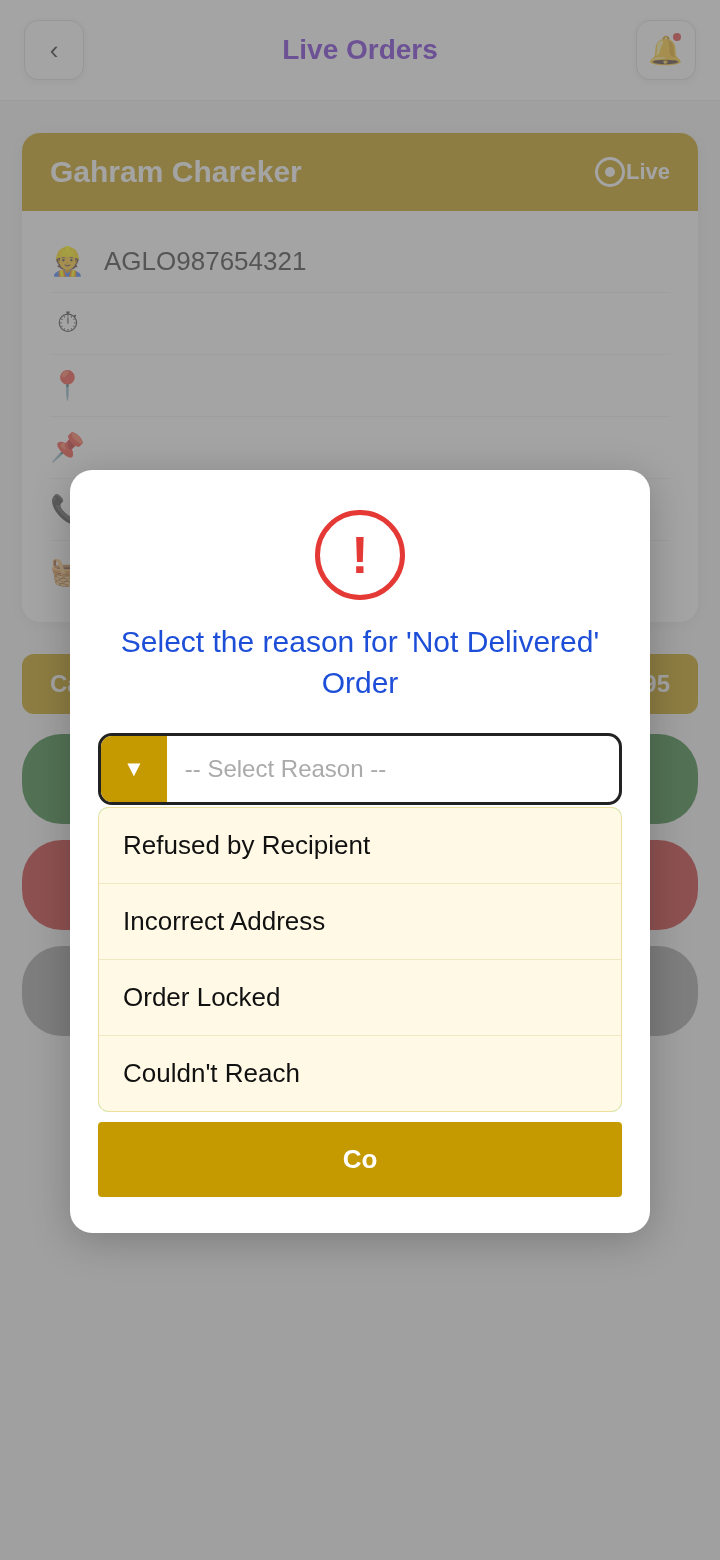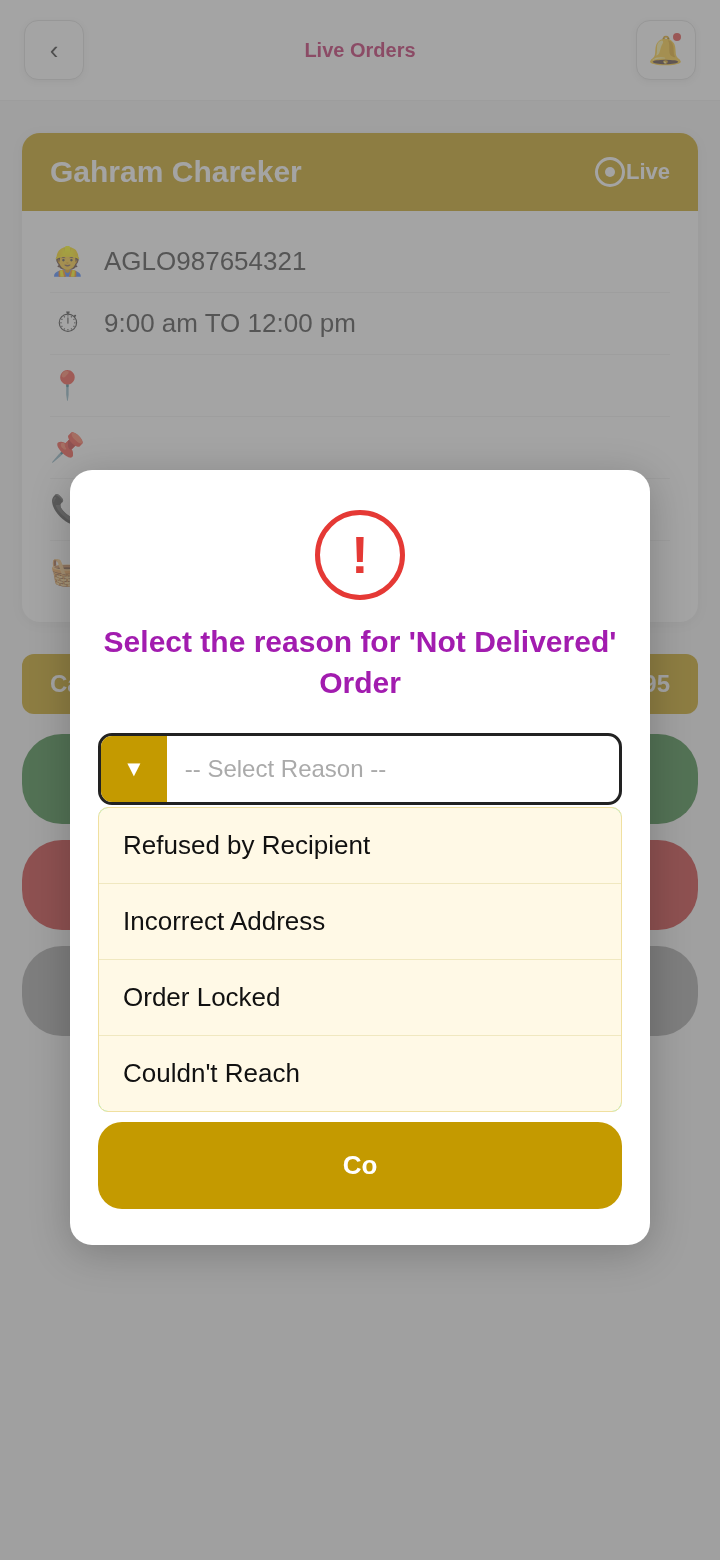--- a/index.html
+++ b/index.html
@@ -35,23 +35,23 @@
       width: 60px; height: 60px;
       background: #fff;
       border-radius: 14px;
       border: 1.5px solid #ddd;
       display: flex; align-items: center; justify-content: center;
       font-size: 26px;
       color: #222;
       box-shadow: 0 2px 6px rgba(0,0,0,0.08);
     }
     .top-title {
-      font-size: 20px;
-      font-weight: 700;
-      color: #be185d;
+      font-size: 28px;
+      font-weight: 700;
+      color: #6d28d9;
     }
     .notif-btn {
       width: 60px; height: 60px;
       background: #fff;
       border-radius: 14px;
       border: 1.5px solid #ddd;
       display: flex; align-items: center; justify-content: center;
       font-size: 28px;
       color: #222;
       position: relative;
@@ -212,23 +212,23 @@
       width: 90px; height: 90px;
       border-radius: 50%;
       border: 5px solid #e53935;
       display: flex; align-items: center; justify-content: center;
       font-size: 52px;
       color: #e53935;
       font-weight: 900;
     }
     .modal-title {
       font-size: 30px;
-      font-weight: 700;
-      text-align: center;
-      color: #a21caf;
+      font-weight: 400;
+      text-align: center;
+      color: #1d4ed8;
       margin-bottom: 30px;
       line-height: 1.35;
     }
 
     
     .dropdown-wrapper {
       position: relative;
       width: 100%;
       margin-bottom: 10px;
     }
@@ -271,22 +271,22 @@
       border-bottom: 1px solid #f0e8c0;
       background: #fff9e6;
     }
     .dropdown-item:last-child { border-bottom: none; }
 
     
     .modal-confirm-btn {
       background: #c49a00;
       color: #fff;
       border: none;
-      border-radius: 24px;
-      padding: 28px;
+      border-radius: 4px;
+      padding: 22px;
       font-size: 26px;
       font-weight: 700;
       width: 100%;
       display: block;
       text-align: center;
     }
   </style>
 </head>
 <body>
 
@@ -313,21 +313,20 @@
         <span>Live</span>
       </div>
     </div>
     <div class="order-body">
       <div class="order-row">
         <span class="row-icon">👷</span>
         <span>AGLO987654321</span>
       </div>
       <div class="order-row">
         <span class="row-icon">⏱</span>
-        <span>9:00 am TO 12:00 pm</span>
       </div>
       <div class="order-row">
         <span class="row-icon">📍</span>
         <span></span>
       </div>
       <div class="order-row">
         <span class="row-icon">📌</span>
         <span></span>
       </div>
       <div class="order-row">

